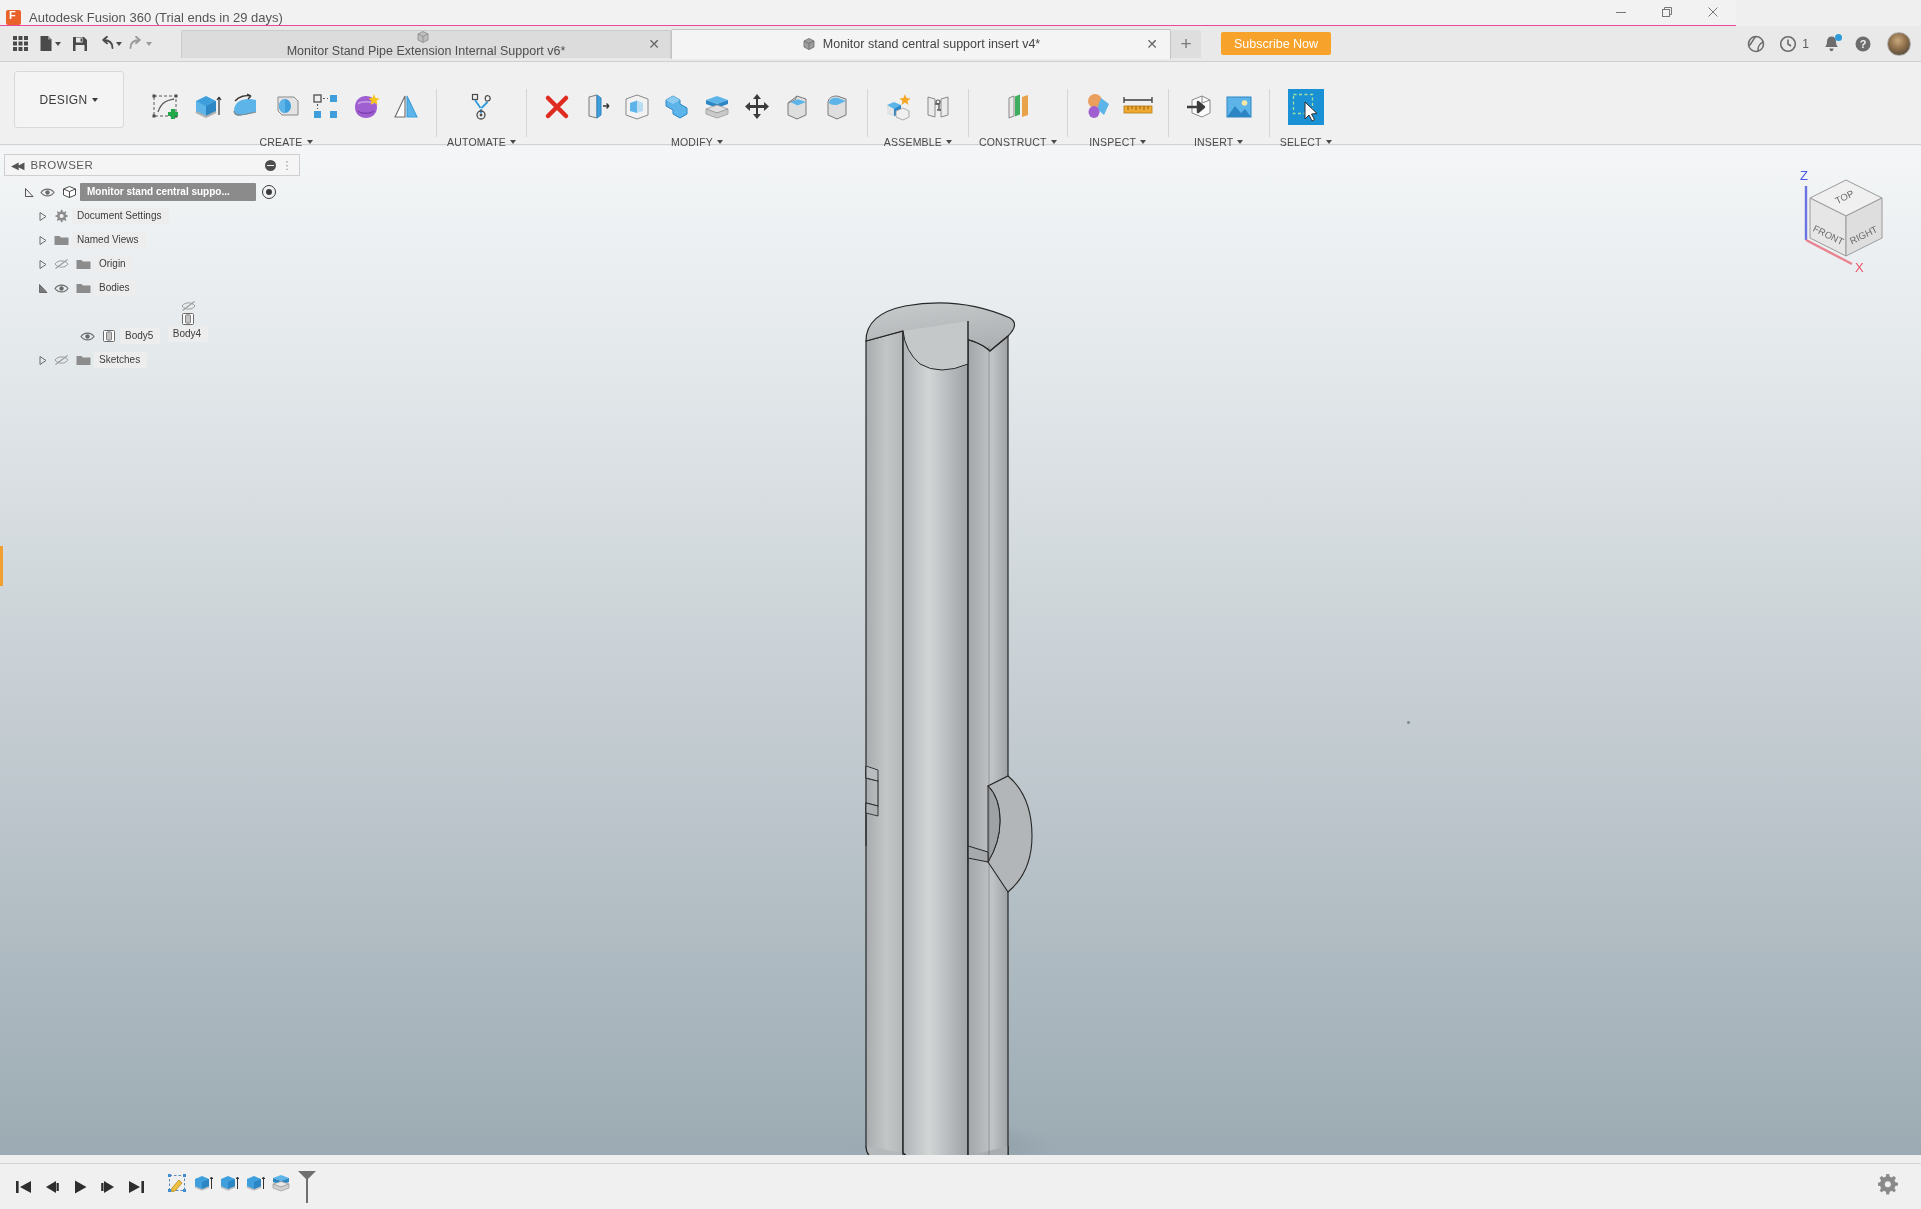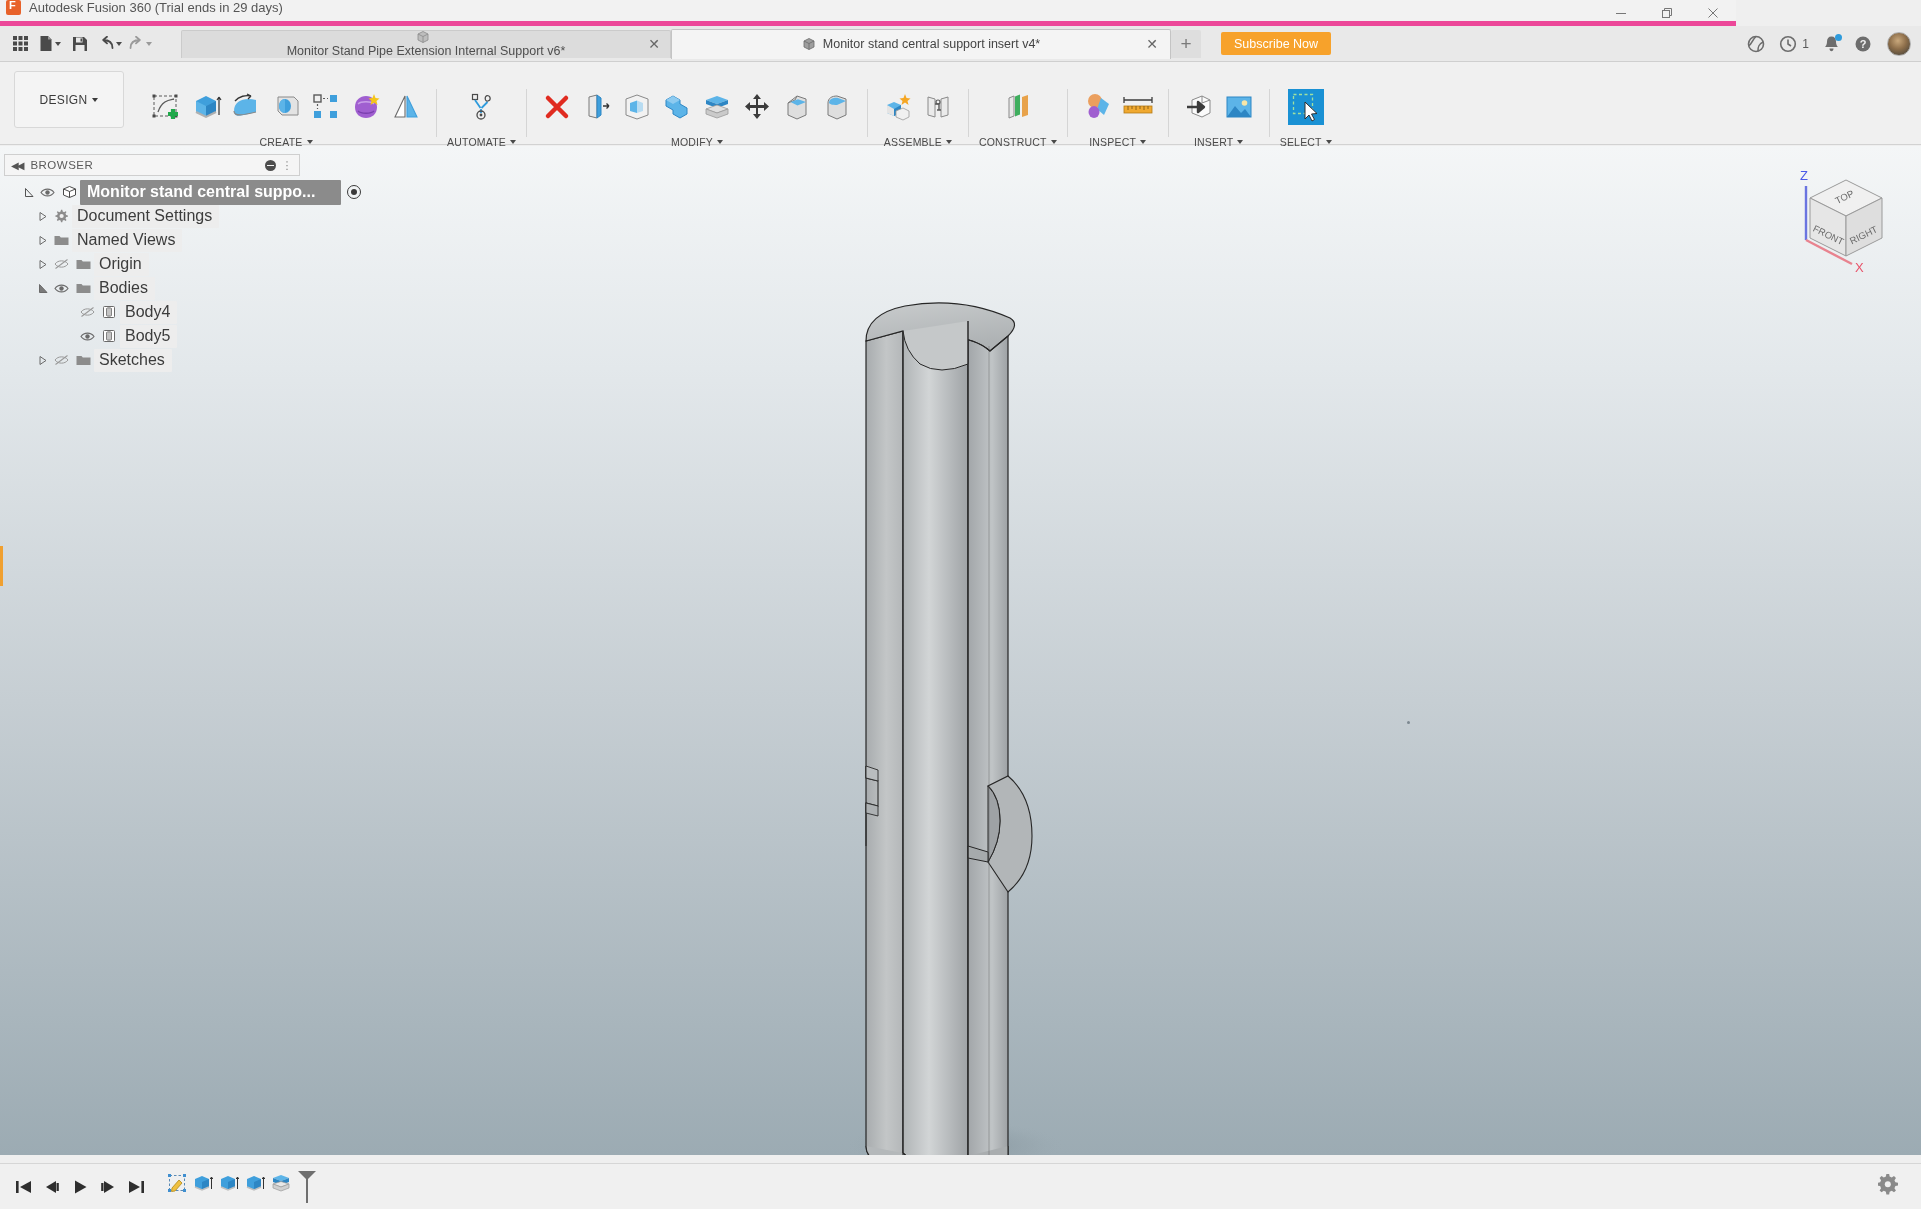--- a/index.html
+++ b/index.html
@@ -7,22 +7,22 @@
     width: 1921px; height: 1209px;
     overflow: hidden;
     font-family: "Liberation Sans", sans-serif;
     background: #efefef;
   }
   body { position: relative; }
 
   
   #titlebar {
     position: absolute; top: 0; left: 0; width: 1736px; height: 26px;
-    background: #f2f2f2; display: flex; align-items: flex-start;
-    border-bottom: 5px solid #ec4899;
+    background: #f2f2f2; display: flex; align-items: flex-end;
+    border-bottom: 1px solid #ec4899;
   }
   #app-logo {
     width: 15px; height: 15px; margin-left: 6px; margin-right: 8px;
     background: #e8622a; border-radius: 2px; position: relative; flex: none;
   }
   #app-logo::after {
     content: "F"; position: absolute; left: 3px; top: -1px;
     font-size: 11px; color: #fff; font-weight: bold;
     font-family: "Liberation Sans", sans-serif;
   }
@@ -127,21 +127,21 @@
     color: #5a5a5a; letter-spacing: .5px;
   }
   .dblarrow { color: #555; font-size: 10px; margin-right: 8px; letter-spacing: -2px; }
   #browser-hdr .right { margin-left: auto; display: flex; align-items: center; }
   .circ-minus { width: 11px; height: 11px; border-radius: 50%; background: #4d4d4d;
                 position: relative; }
   .circ-minus::after { content: ""; position: absolute; left: 2px; top: 5px;
                        width: 7px; height: 1.5px; background: #f5f5f5; }
   .grip { margin-left: 6px; color: #888; font-size: 11px; }
 
-  #tree { padding-top: 4px; font-size: 16px; color: #3c3c3c; text-align: center; }
+  #tree { padding-top: 4px; font-size: 10px; color: #3c3c3c; text-align: center; }
   .trow { display: flex; align-items: center; height: 24px; }
   .arrow-r { width: 14px; display:flex; justify-content:center; color: #6a6a6a; flex: none; }
   .arrow-d { width: 14px; display:flex; justify-content:center; flex: none; }
   .eye { width: 22px; display: flex; justify-content: center; flex: none; }
   .ticon { width: 22px; display: flex; justify-content: center; flex: none; }
   .tlabel { padding: 2px 7px 3px 5px; border-radius: 1px; white-space: nowrap; }
   .tlabel.hl { background: #ededed; }
   .root-row .tlabel { background: #8b8b8b; color: #fff; font-weight: bold;
                       padding: 3px 26px 4px 7px; }
   .root-dot { width: 14px; height: 14px; border-radius: 50%; border: 1.5px solid #3a3a3a;
@@ -764,21 +764,21 @@
           </svg>
         </span>
         <span class="ticon">
           <svg width="15" height="12" viewBox="0 0 15 12">
             <path d="M0.5 2 L5.5 2 L6.8 3.4 L14.5 3.4 L14.5 11 L0.5 11 Z" fill="#8c8c8c"></path>
           </svg>
         </span>
         <span class="tlabel hl">Bodies</span>
       </div>
 
-      <div class="trow" style="padding-left:72px;">
+      <div class="trow" style="padding-left:72px;flex-direction:column;">
         <span class="eye">
           <svg width="15" height="12" viewBox="0 0 15 12">
             <path d="M1 6 C4 1.8 11 1.8 14 6 C11 10.2 4 10.2 1 6 Z" fill="none" stroke="#9a9a9a" stroke-width="1"></path>
             <line x1="1.5" y1="10.5" x2="13.5" y2="1.5" stroke="#9a9a9a" stroke-width="1.1"></line>
           </svg>
         </span>
         <span class="ticon">
           <svg width="14" height="14" viewBox="0 0 14 14">
             <rect x="1.5" y="1.5" width="11" height="11" rx="1" fill="#fff" stroke="#6a6a6a" stroke-width="1"></rect>
             <path d="M4.5 3.5 C4.5 2.6 9.5 2.6 9.5 3.5 L9.5 10.5 C9.5 11.4 4.5 11.4 4.5 10.5 Z" fill="#c4c4c4" stroke="#6a6a6a" stroke-width=".8"></path>

